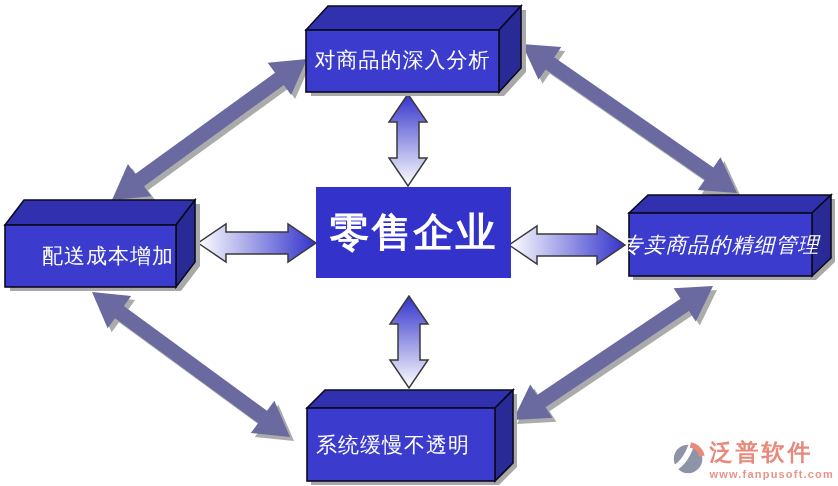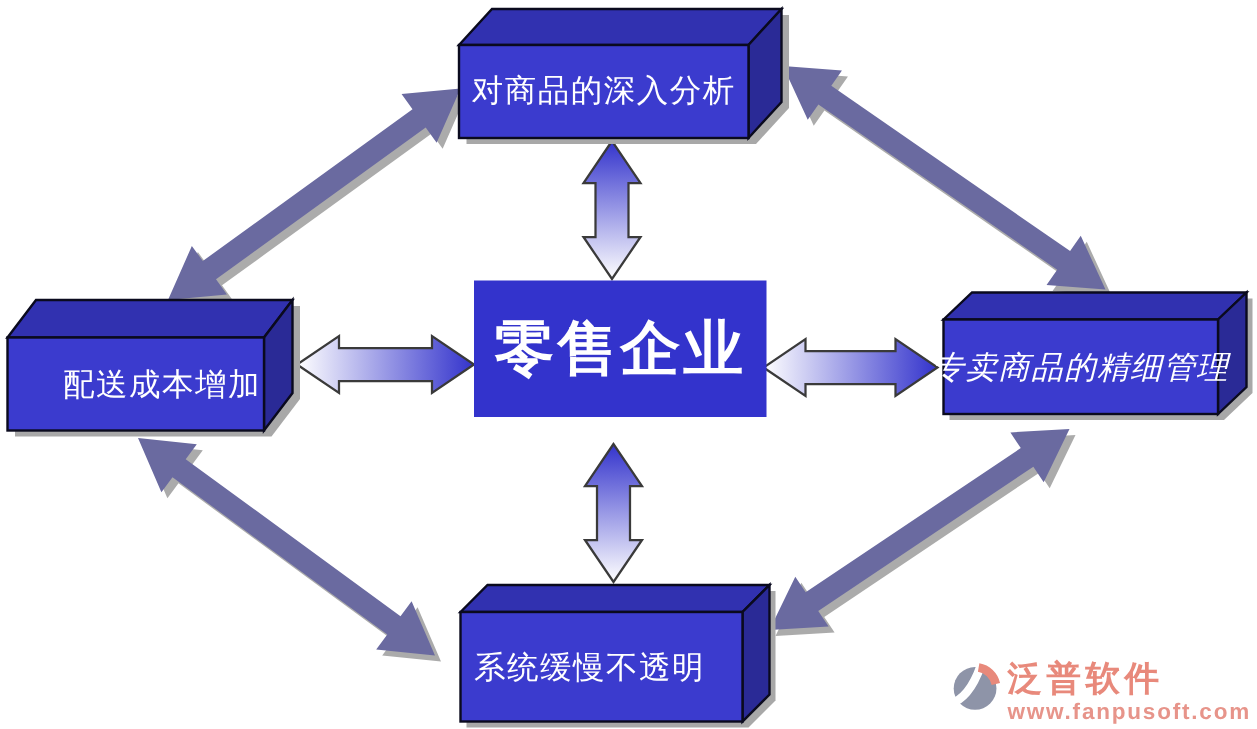--- a/index.html
+++ b/index.html
@@ -12,21 +12,21 @@
     position:absolute; display:flex; align-items:center; justify-content:center;
     color:#ffffff; font-size:21px; letter-spacing:1px; white-space:nowrap;
     pointer-events:none;
   }
   .center-label { font-size:40px; font-weight:bold; letter-spacing:2px; }
   .watermark {
     position:absolute; right:4px; bottom:4px; display:flex; align-items:flex-start;
   }
   .wm-text { display:flex; flex-direction:column; align-items:flex-start; margin-left:2px; }
   .wm-brand { color:#E8897B; font-size:23px; letter-spacing:3px; line-height:27px; font-weight:bold; }
-  .wm-url   { color:#E7948A; font-size:15px; font-weight:bold; letter-spacing:1.2px; line-height:15px; margin-top:1px; }
+  .wm-url   { color:#E7948A; font-size:11px; font-weight:bold; letter-spacing:1.2px; line-height:15px; margin-top:1px; }
 </style>
 </head>
 <body>
 
 <div class="canvas">
 
   <svg class="layer" width="838" height="486" viewBox="0 0 838 486">
     <defs>
       <linearGradient id="gradV1" gradientUnits="userSpaceOnUse" x1="0" y1="94" x2="0" y2="186">
         <stop offset="0" stop-color="#3333CC"></stop>

